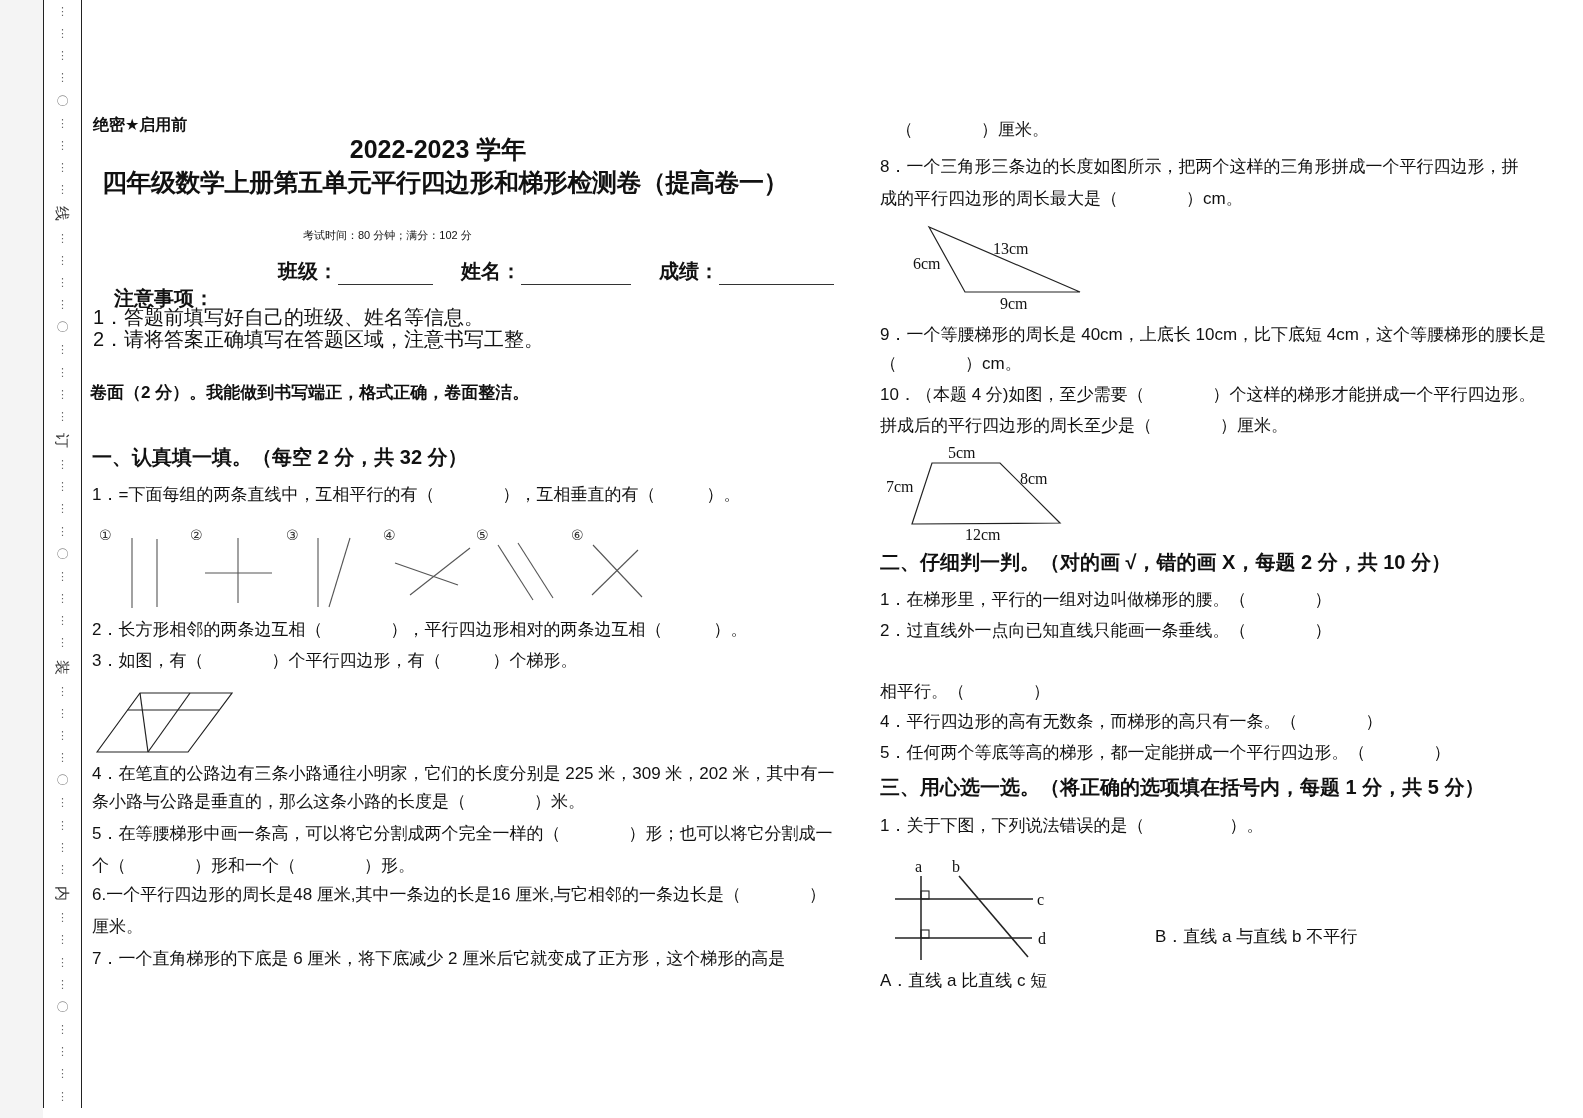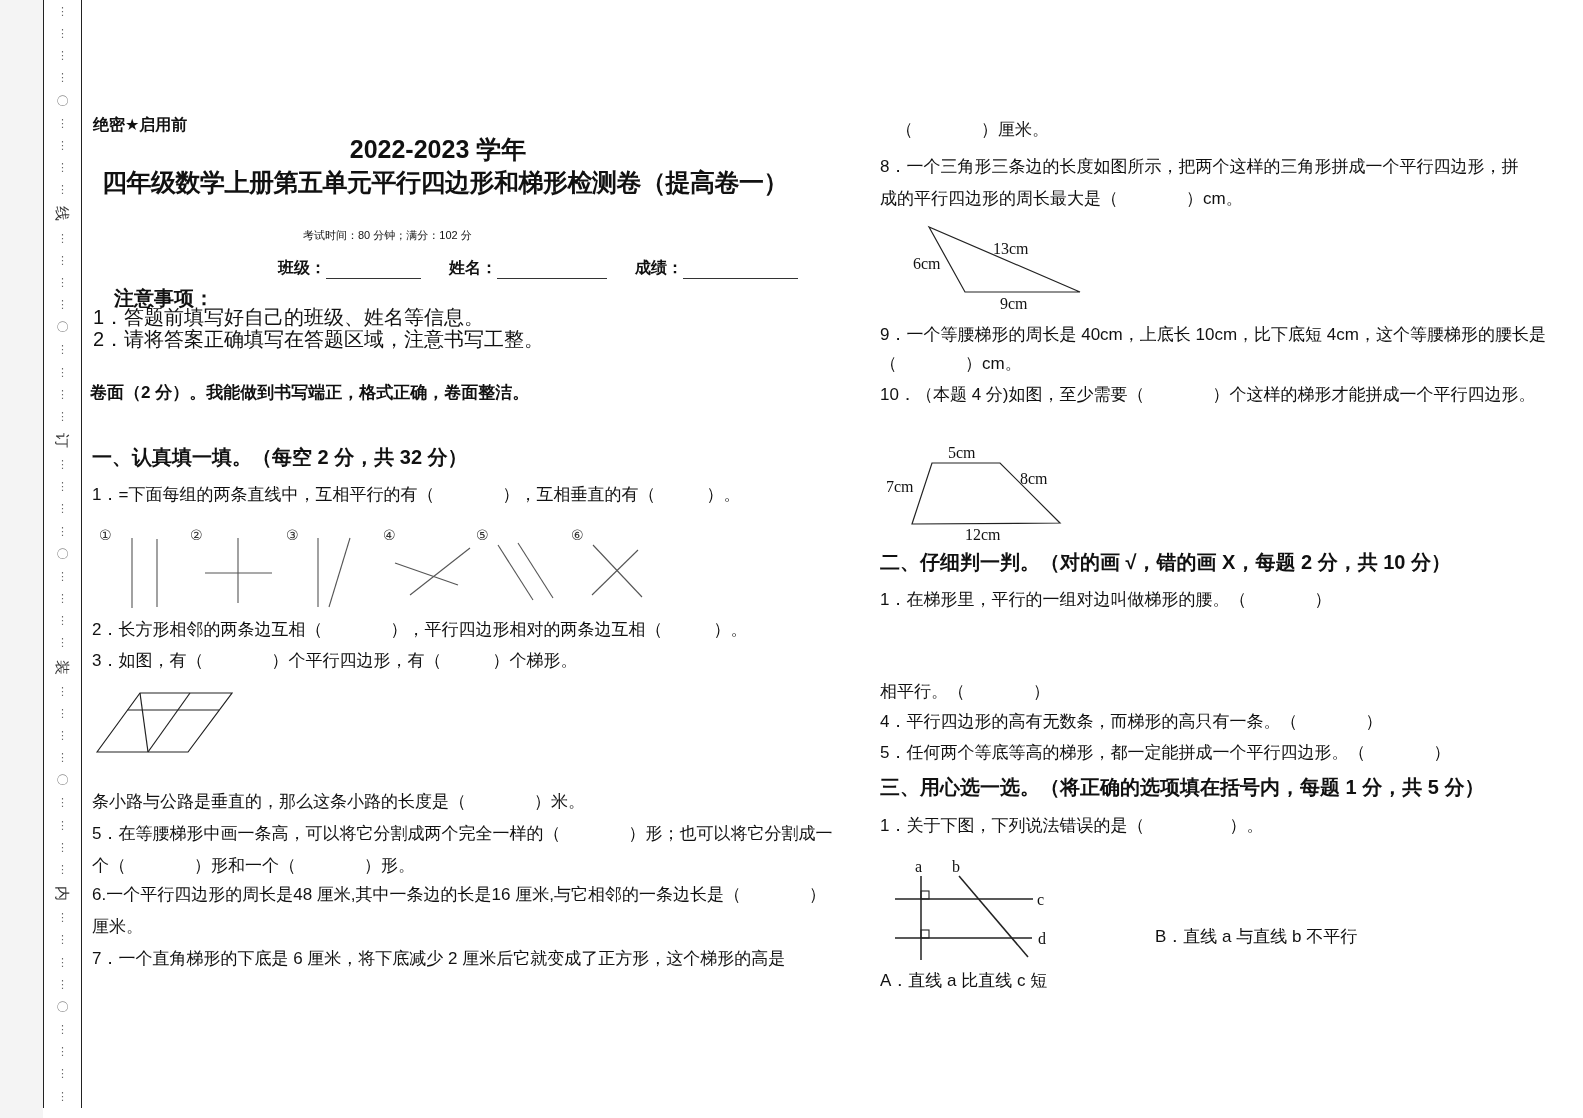--- a/index.html
+++ b/index.html
@@ -14,21 +14,21 @@
   .b-dash{font-size:11px;color:#666;}
   .b-circle{font-size:12px;color:#555;}
   .b-char{font-size:15px;color:#333;transform:rotate(90deg);}
   .ln{position:absolute;font-size:17px;line-height:20px;white-space:pre;}
   .b{font-weight:bold;}
   .title1{font-size:25px;font-weight:bold;text-align:center;}
   .title2{font-size:25px;font-weight:bold;text-align:center;letter-spacing:-0.5px;}
   .stitle{font-size:20px;font-weight:bold;}
   .small{font-size:11px;}
   .note{font-size:20px;}
-  .fillrow{position:absolute;display:flex;align-items:flex-end;font-size:16px;font-weight:bold;}
+  .fillrow{position:absolute;display:flex;align-items:flex-end;font-size:20px;font-weight:bold;}
   .blank{display:inline-block;border-bottom:1.2px solid #333;height:18px;}
   svg{position:absolute;overflow:visible;}
   svg text{font-family:"Liberation Serif","DejaVu Serif",serif;font-size:16px;fill:#111;}
   svg text.num{font-family:"DejaVu Sans",sans-serif;font-size:14px;fill:#333;}
 </style>
 </head>
 <body>
 
 <div class="page">
   <div class="margin-bg"></div>
@@ -139,20 +139,21 @@
 
   <svg style="left:92px;top:685px;" width="175" height="75">
     <g stroke="#222" stroke-width="1.2" fill="none">
       <path d="M5,67 L48,8 L140,8 L96,67 Z"></path>
       <path d="M35.6,25 L127,25"></path>
       <path d="M98,8 L56,67"></path>
       <path d="M48,8 L56,67"></path>
     </g>
   </svg>
 
+  <div class="ln" style="left:92px;top:764px;">4．在笔直的公路边有三条小路通往小明家，它们的长度分别是 225 米，309 米，202 米，其中有一</div>
   <div class="ln" style="left:92px;top:792px;">条小路与公路是垂直的，那么这条小路的长度是（　　　　）米。</div>
   <div class="ln" style="left:92px;top:824px;">5．在等腰梯形中画一条高，可以将它分割成两个完全一样的（　　　　）形；也可以将它分割成一</div>
   <div class="ln" style="left:92px;top:856px;">个（　　　　）形和一个（　　　　）形。</div>
   <div class="ln" style="left:92px;top:885px;">6.一个平行四边形的周长是48 厘米,其中一条边的长是16 厘米,与它相邻的一条边长是（　　　　）</div>
   <div class="ln" style="left:92px;top:917px;">厘米。</div>
   <div class="ln" style="left:92px;top:949px;">7．一个直角梯形的下底是 6 厘米，将下底减少 2 厘米后它就变成了正方形，这个梯形的高是</div>
 
   <div class="ln" style="left:896px;top:120px;">（　　　　）厘米。</div>
   <div class="ln" style="left:880px;top:157px;">8．一个三角形三条边的长度如图所示，把两个这样的三角形拼成一个平行四边形，拼</div>
   <div class="ln" style="left:880px;top:189px;">成的平行四边形的周长最大是（　　　　）cm。</div>
@@ -160,31 +161,33 @@
   <svg style="left:895px;top:220px;" width="200" height="95">
     <path d="M34,7 L70,72 L185,72 Z" stroke="#222" stroke-width="1.2" fill="none"></path>
     <text x="98" y="34">13cm</text>
     <text x="18" y="49">6cm</text>
     <text x="105" y="89">9cm</text>
   </svg>
 
   <div class="ln" style="left:880px;top:325px;">9．一个等腰梯形的周长是 40cm，上底长 10cm，比下底短 4cm，这个等腰梯形的腰长是</div>
   <div class="ln" style="left:880px;top:354px;">（　　　　）cm。</div>
   <div class="ln" style="left:880px;top:385px;">10．（本题 4 分)如图，至少需要（　　　　）个这样的梯形才能拼成一个平行四边形。</div>
+  <div class="ln" style="left:880px;top:416px;">拼成后的平行四边形的周长至少是（　　　　）厘米。</div>
 
   <svg style="left:880px;top:440px;" width="200" height="105">
     <path d="M52,23 L120,23 L180,83 L32,84 Z" stroke="#222" stroke-width="1.2" fill="none"></path>
     <text x="68" y="18">5cm</text>
     <text x="140" y="44">8cm</text>
     <text x="6" y="52">7cm</text>
     <text x="85" y="100">12cm</text>
   </svg>
 
   <div class="ln stitle" style="left:880px;top:552px;">二、仔细判一判。（对的画 √，错的画 X，每题 2 分，共 10 分）</div>
   <div class="ln" style="left:880px;top:590px;">1．在梯形里，平行的一组对边叫做梯形的腰。（　　　　）</div>
+  <div class="ln" style="left:880px;top:621px;">2．过直线外一点向已知直线只能画一条垂线。（　　　　）</div>
   <div class="ln" style="left:880px;top:682px;">相平行。（　　　　）</div>
   <div class="ln" style="left:880px;top:712px;">4．平行四边形的高有无数条，而梯形的高只有一条。（　　　　）</div>
   <div class="ln" style="left:880px;top:743px;">5．任何两个等底等高的梯形，都一定能拼成一个平行四边形。（　　　　）</div>
 
   <div class="ln stitle" style="left:880px;top:777px;">三、用心选一选。（将正确的选项填在括号内，每题 1 分，共 5 分）</div>
   <div class="ln" style="left:880px;top:816px;">1．关于下图，下列说法错误的是（　　　　　）。</div>
 
   <svg style="left:880px;top:848px;" width="175" height="122">
     <g stroke="#222" stroke-width="1.5" fill="none">
       <path d="M41,28 V112"></path>

